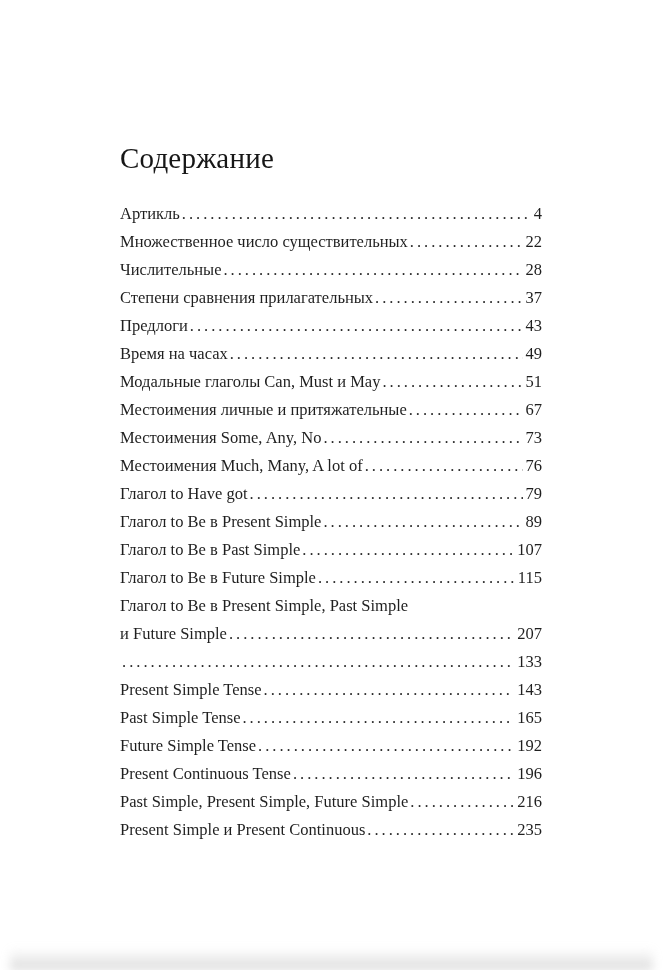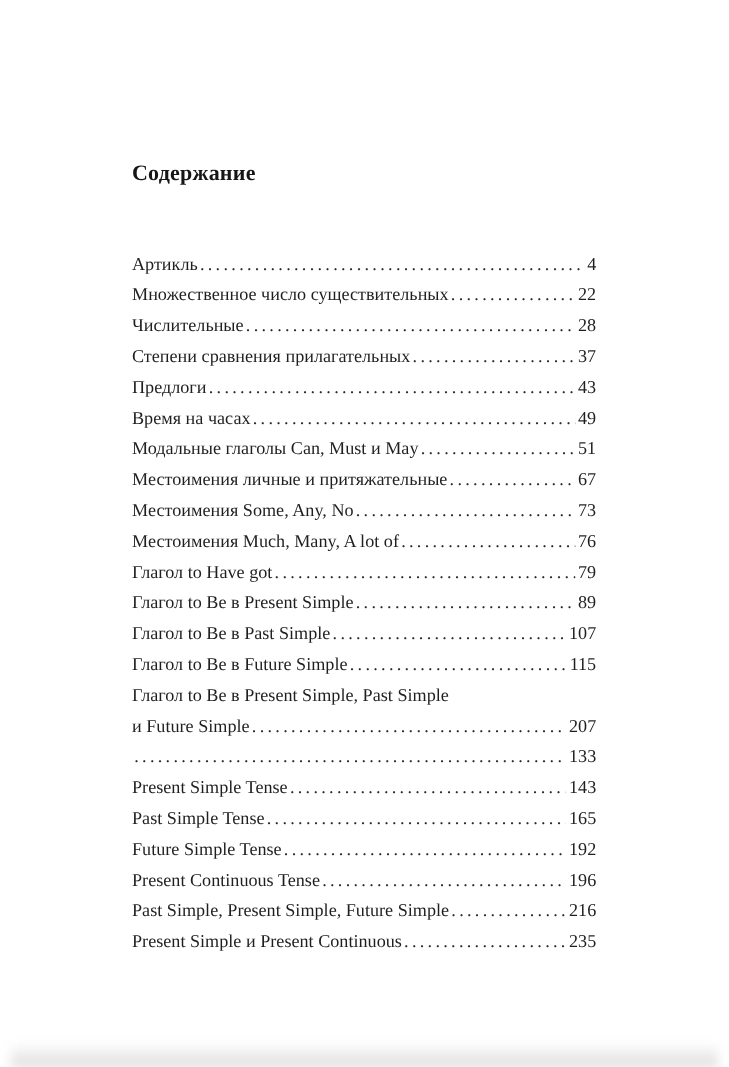--- a/index.html
+++ b/index.html
@@ -16,28 +16,28 @@
     color: #1f1f1f;
   }
   .page {
     position: absolute;
     left: 120px;
     right: 121px;
     top: 144px;
   }
   .title {
     margin: 0;
-    font-size: 20px;
+    font-size: 29px;
     line-height: 28px;
-    font-weight: bold;
+    font-weight: normal;
     letter-spacing: 0.2px;
     color: #161616;
   }
   .entries {
-    margin-top: 54px;
+    margin-top: 28px;
   }
   .toc-entry {
     font-size: 16.5px;
   }
   .toc-line {
     display: flex;
     align-items: baseline;
     line-height: 28px;
     height: 28px;
   }

